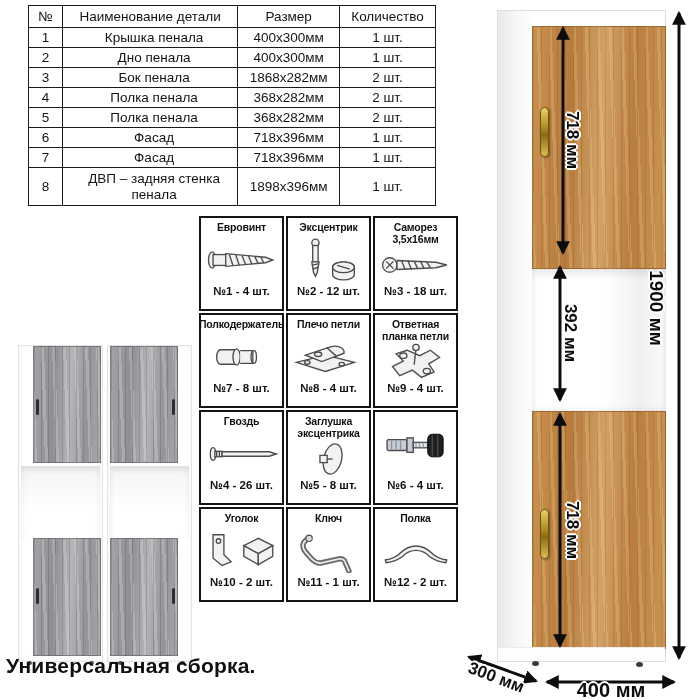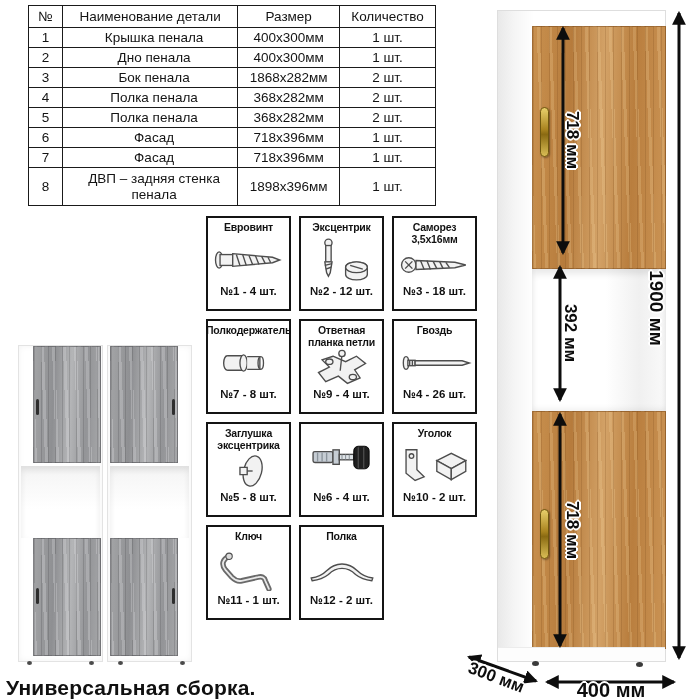--- a/index.html
+++ b/index.html
@@ -13,22 +13,22 @@
   #parts-table thead tr{height:22px;}
   #parts-table tbody tr{height:20px;}
   #parts-table tbody tr.tall{height:38px;}
   #parts-table th{font-weight:normal;text-align:center;}
   #parts-table td{text-align:center;}
   #parts-table td.name{text-align:center;padding-left:12px;}
   #parts-table col.c0{width:34px;} #parts-table col.c1{width:176px;}
   #parts-table col.c2{width:102px;} #parts-table col.c3{width:96px;}
 
   
-  #hw-grid{position:absolute;left:206px;top:216px;display:grid;
-           grid-template-columns:repeat(3,85px);grid-auto-rows:95px;gap:8px;}
+  #hw-grid{position:absolute;left:199px;top:216px;display:grid;
+           grid-template-columns:repeat(3,85px);grid-auto-rows:95px;gap:2px;}
   .hw-cell{border:2px solid #141414;background:#fff;display:flex;flex-direction:column;
            align-items:center;box-sizing:border-box;}
   .hw-title{font-weight:bold;font-size:10.5px;letter-spacing:-0.2px;text-align:center;
             line-height:1.15;padding:3px 1px 0;min-height:13px;}
   .hw-icon{flex:1;display:flex;align-items:center;justify-content:center;width:100%;overflow:hidden;}
   .hw-icon svg{display:block;}
   .hw-count{font-weight:bold;font-size:11.5px;padding-bottom:12px;}
 
   
   .wood{background:
@@ -82,21 +82,21 @@
   #dim-middle  {left:570px;top:333px;font-size:17px;}
   #dim-bot-door{left:572px;top:530px;font-size:17px;}
   #dim-total   {left:656px;top:308px;font-size:19px;}
   #dim-depth   {left:496px;top:678px;font-size:17px;transform:translate(-50%,-50%) rotate(21deg);}
   #dim-width   {left:611px;top:690px;font-size:20px;transform:translate(-50%,-50%);}
 
   #arrows{position:absolute;left:0;top:0;z-index:5;pointer-events:none;}
 
   
   #caption{position:absolute;left:6px;top:654px;font-size:21px;font-weight:bold;
-           color:#101010;letter-spacing:0.2px;margin-top:22px;}
+           color:#101010;letter-spacing:0.2px;}
 
   .icon-line{stroke:#4d4d4d;stroke-width:1.5;fill:none;}
   .icon-fill{stroke:#4d4d4d;stroke-width:1.5;fill:#f2f2f2;}
 </style>
 </head>
 <body>
 
 <div id="canvas">
 
   <table id="parts-table">
@@ -236,20 +236,34 @@
           <ellipse class="icon-fill" cx="18" cy="18" rx="4" ry="8"></ellipse>
           <path class="icon-fill" d="M18 10 h16 v16 h-16"></path>
           <ellipse class="icon-fill" cx="36" cy="18" rx="4" ry="9"></ellipse>
           <path class="icon-fill" d="M40 11 h14 v14 h-14"></path>
           <ellipse class="icon-line" cx="55" cy="18" rx="3" ry="7"></ellipse>
         </svg>
       </div>
       <div class="hw-count">№7 - 8 шт.</div>
     </div>
 
+    <div class="hw-cell">
+      <div class="hw-title">Плечо петли</div>
+      <div class="hw-icon">
+        <svg width="76" height="44" viewBox="0 0 84 48">
+          <path class="icon-fill" d="M6 30 L38 22 L70 30 L38 40 Z"></path>
+          <ellipse class="icon-line" cx="18" cy="30" rx="3" ry="2"></ellipse>
+          <ellipse class="icon-line" cx="56" cy="32" rx="3" ry="2"></ellipse>
+          <path class="icon-fill" d="M16 22 L40 14 L58 20 L34 29 Z"></path>
+          <path class="icon-fill" d="M40 14 q10 -4 16 0 q4 3 2 6 l-8 3 Z"></path>
+          <ellipse class="icon-line" cx="30" cy="21" rx="4" ry="2.5"></ellipse>
+        </svg>
+      </div>
+      <div class="hw-count">№8 - 4 шт.</div>
+    </div>
 
     <div class="hw-cell">
       <div class="hw-title">Ответная планка петли</div>
       <div class="hw-icon">
         <svg width="76" height="42" viewBox="0 0 84 46">
           <path class="icon-fill" d="M32 10 L46 16 L58 10 L68 18 L56 25 L62 34 L48 40 L38 32 L24 38 L16 28 L28 22 L20 14 Z"></path>
           <ellipse class="icon-line" cx="28" cy="16" rx="4" ry="3"></ellipse>
           <ellipse class="icon-line" cx="54" cy="33" rx="4" ry="3"></ellipse>
           <line class="icon-line" x1="42" y1="8" x2="40" y2="26"></line>
           <circle class="icon-fill" cx="42" cy="7" r="3.5"></circle>

